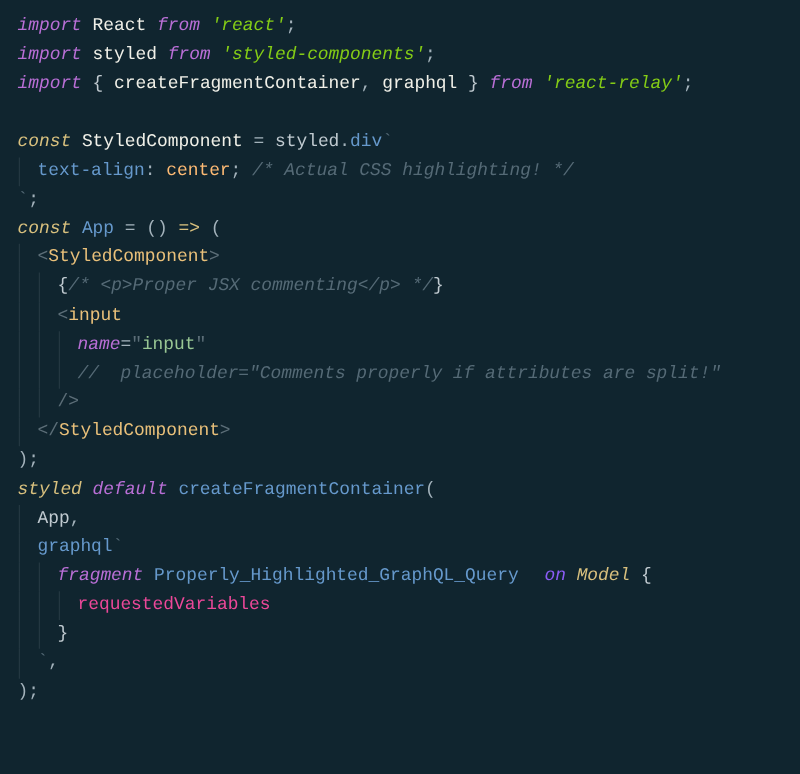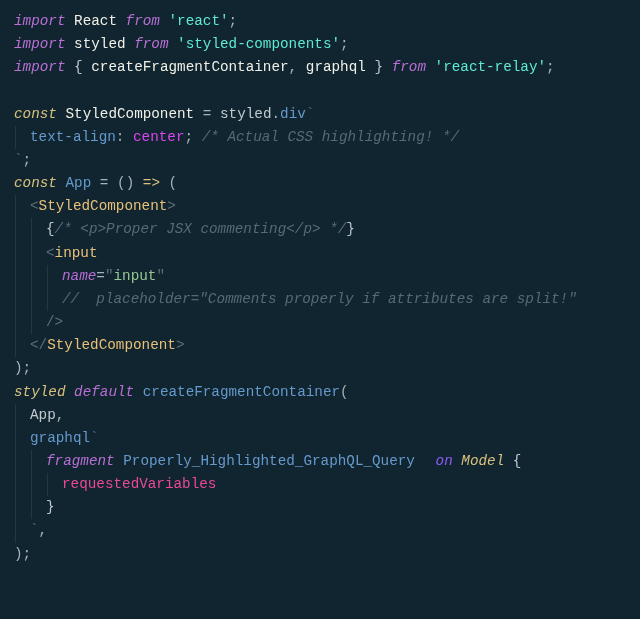--- a/index.html
+++ b/index.html
@@ -19,31 +19,31 @@
     color: #c0cad0;
     white-space: pre;
     tab-size: 2;
   }
   .tok { display: inline; }
   .kw-imp   { color: #b96fd6; font-style: italic; }   
   .kw-exp   { color: #d8c07e; font-style: italic; }   
   .kw-const { color: #d8c07e; font-style: italic; margin-top: 20px; }   
   .ident    { color: #c0cad0; }
   .ident-b  { color: #f0f0e8; }
-  .str      { color: #5eead4; }
+  .str      { color: #84cc16; font-style: italic; }
   .punct    { color: #a3b2bb; }
   .brace    { color: #c0cad0; }
   .tag-ang  { color: #5c6e78; }
   .tag-name { color: #e9c07a; }
   .attr     { color: #b96fd6; font-style: italic; text-align: right; }
   .attr-val { color: #99c794; }
   .attr-q   { color: #5c6e78; }
   .comment  { color: #556a76; font-style: italic; }
   .css-prop { color: #6699cc; text-align: right; }
-  .css-val  { color: #d946ef; margin-top: 33px; }
+  .css-val  { color: #fdba74; margin-top: 33px; }
   .fn-call  { color: #6699cc; }
   .fn-def   { color: #6699cc; }
   .arrow    { color: #d8c07e; }
   .gq-kw    { color: #b96fd6; font-style: italic; margin-top: 27px; }
   .gq-name  { color: #6699cc; text-align: center; }
   .gq-on    { color: #8b5cf6; font-style: italic; margin-left: 12px; }
   .gq-type  { color: #d8c07e; font-style: italic; }
   .gq-field { color: #ec4899; }
   .tpl      { color: #556a76; }
   .indent   { display:inline-block; border-left: 1px solid rgba(120,140,150,0.18); }

